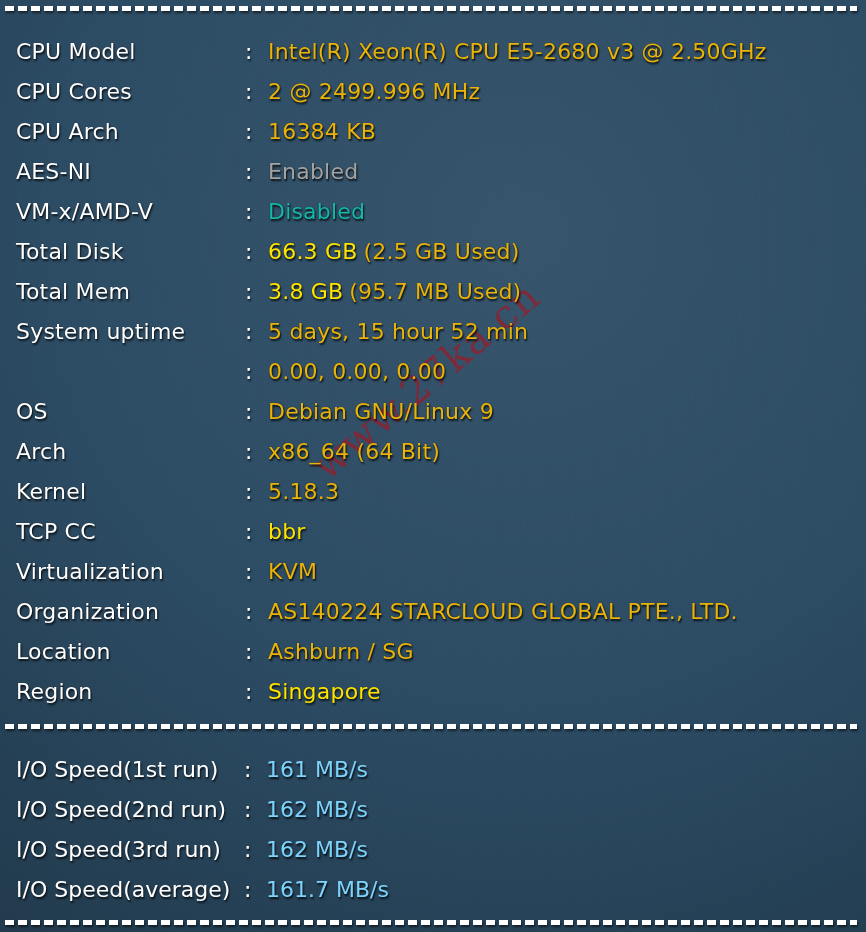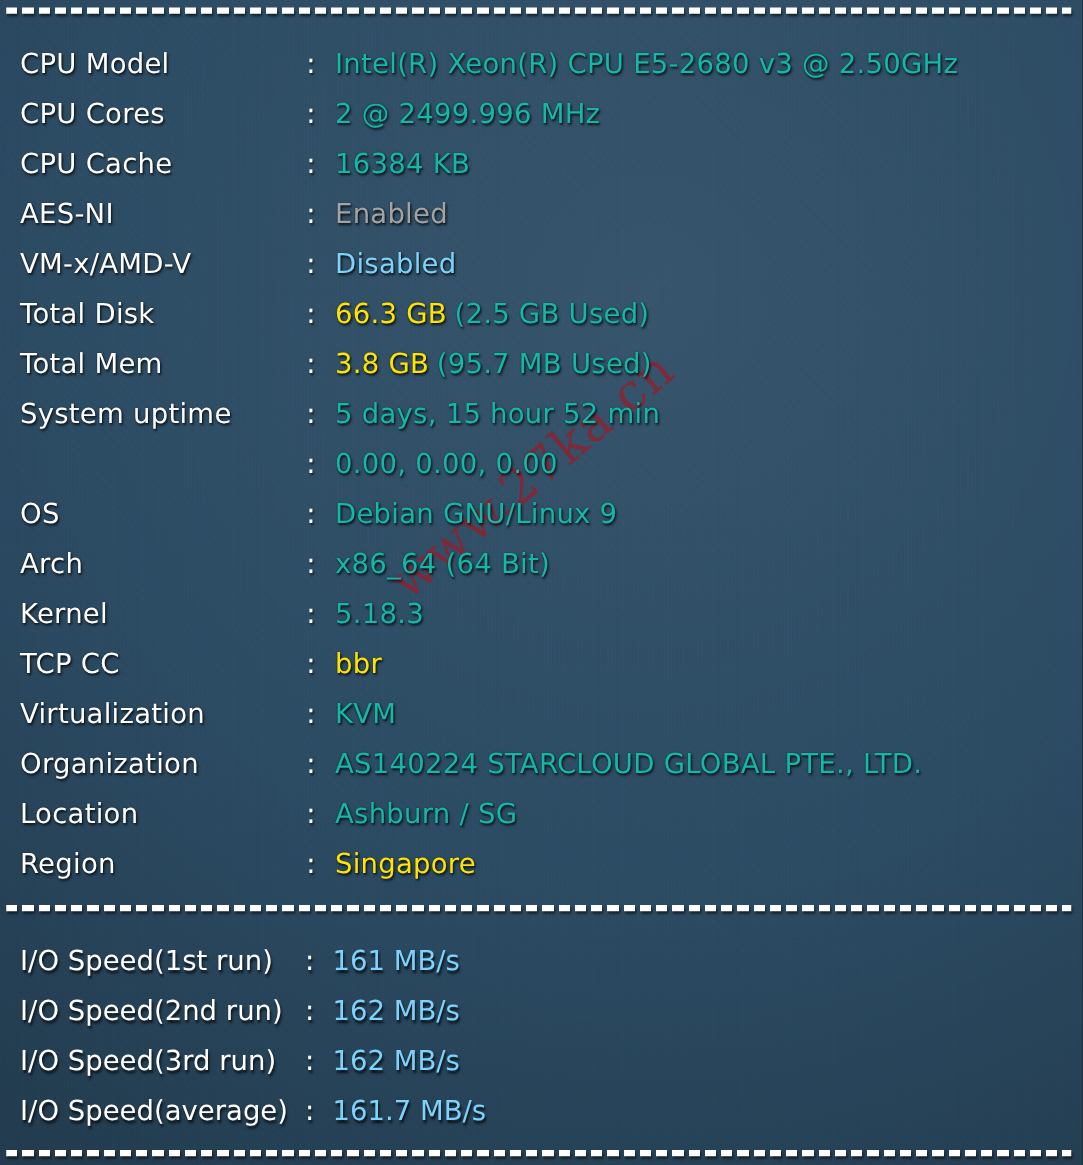--- a/index.html
+++ b/index.html
@@ -100,24 +100,24 @@
     left: 268px;
     top: 0;
     font-size: 22px;
     letter-spacing: 0.2px;
     text-shadow: 1px 2px 2px rgba(0,0,0,0.8), 0 0 1px rgba(0,0,0,0.5);
   }
   .value .sub {
     margin-left: 6px;
   }
 
-  .c-cyan   { color: #14b8a6; }
+  .c-cyan   { color: #eab308; }
   .c-yellow { color: #ffe400; }
   .c-green  { color: #a3a3a3; }
-  .c-red    { color: #7dd3fc; }
+  .c-red    { color: #14b8a6; }
 
   
   .io-rows {
     position: absolute;
     top: 750px;
     left: 0;
     width: 866px;
   }
   .io-row {
     position: relative;
@@ -185,21 +185,21 @@
           <span class="label">CPU Model</span>
           <span class="colon">:</span>
           <span class="value c-cyan"><span>Intel(R) Xeon(R) CPU E5-2680 v3 @ 2.50GHz</span></span>
         </div>
         <div class="row">
           <span class="label">CPU Cores</span>
           <span class="colon">:</span>
           <span class="value c-cyan"><span>2 @ 2499.996 MHz</span></span>
         </div>
         <div class="row">
-          <span class="label">CPU Cache</span>
+          <span class="label">CPU Arch</span>
           <span class="colon">:</span>
           <span class="value c-cyan"><span>16384 KB</span></span>
         </div>
         <div class="row">
           <span class="label">AES-NI</span>
           <span class="colon">:</span>
           <span class="value c-green"><span>Enabled</span></span>
         </div>
         <div class="row">
           <span class="label">VM-x/AMD-V</span>

